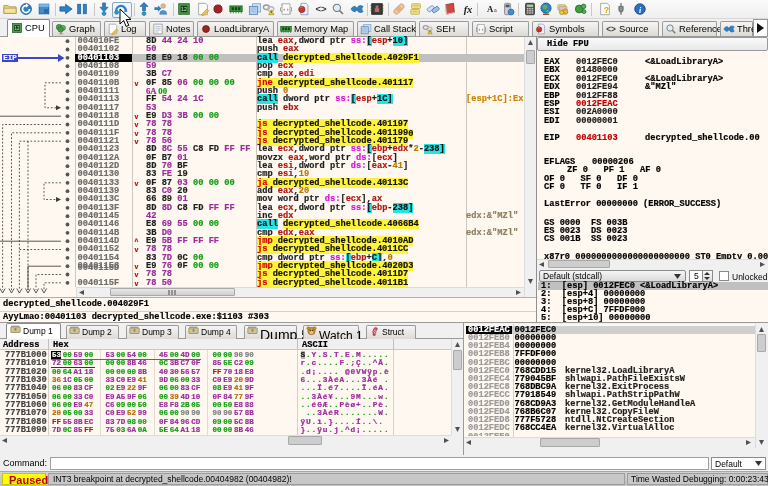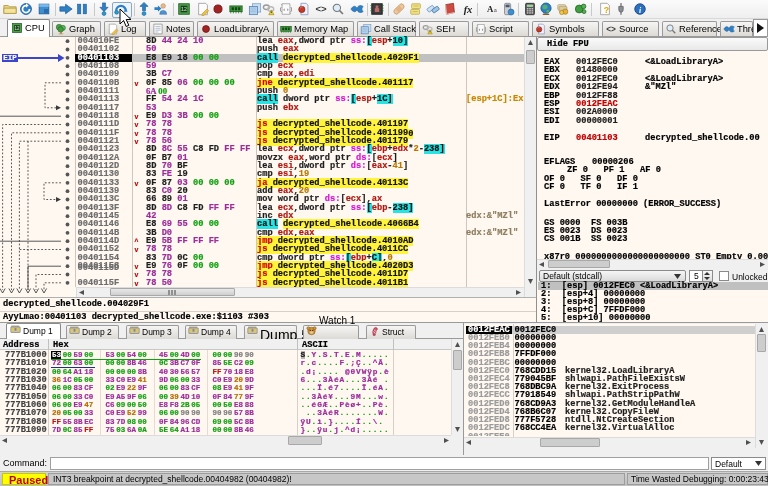--- a/index.html
+++ b/index.html
@@ -603,21 +603,21 @@
 <div class="a sf" style="left:260px;top:326.5px;font-size:14px">Dump 5</div>
 <div class="a" style="left:303px;top:325px;width:56px;height:14px;background:linear-gradient(#f6f5f4,#dddad5);border:1px solid #9a9a9a;border-bottom:none;border-radius:2px 2px 0 0"></div>
 <svg class="a" style="left:306px;top:326px;" width="11" height="10" viewBox="0 0 16 16">
     <circle cx="8" cy="8" r="6" fill="#d3973c" stroke="#7a4a10" stroke-width="0.8"></circle>
     <circle cx="3" cy="3.5" r="2.4" fill="#d3973c" stroke="#7a4a10" stroke-width="0.8"></circle>
     <circle cx="13" cy="3.5" r="2.4" fill="#d3973c" stroke="#7a4a10" stroke-width="0.8"></circle>
     <circle cx="6" cy="7" r="1" fill="#3a2208"></circle>
     <circle cx="10" cy="7" r="1" fill="#3a2208"></circle>
     <ellipse cx="8" cy="10.5" rx="2.8" ry="2" fill="#e8c89a"></ellipse>
   </svg>
-<div class="a sf" style="left:319px;top:315px;font-size:10px">Watch 1</div>
+<div class="a sf" style="left:319px;top:329px;font-size:12px">Watch 1</div>
 <div class="a" style="left:366px;top:325px;width:50px;height:14px;background:linear-gradient(#f6f5f4,#dddad5);border:1px solid #9a9a9a;border-bottom:none;border-radius:2px 2px 0 0"></div>
 <svg class="a" style="left:369px;top:326px;" width="11" height="10" viewBox="0 0 16 16">
     <path d="M6,15 Q4,8 7,4 Q9,1 12,3 Q14,5 11,7 L9,15 z" fill="#d05868" stroke="#8a1838" stroke-width="0.8"></path>
     <path d="M7,6 l4,3 M6,9 l4,3" stroke="#fff" stroke-width="0.9"></path>
   </svg>
 <div class="a sf" style="left:382px;top:326.5px;font-size:8.5px">Struct</div>
 <div class="a" style="left:0px;top:339px;width:451px;height:11px;background:#f0f0f0;border-bottom:1px solid #c8c8c8"></div>
 <div class="a mc" style="left:3px;top:340.5px;"><span style="font-weight:bold">Address</span></div>
 <div class="a mc" style="left:53px;top:340.5px;"><span style="font-weight:bold">Hex</span></div>
 <div class="a mc" style="left:302px;top:340.5px;"><span style="font-weight:bold">ASCII</span></div>

